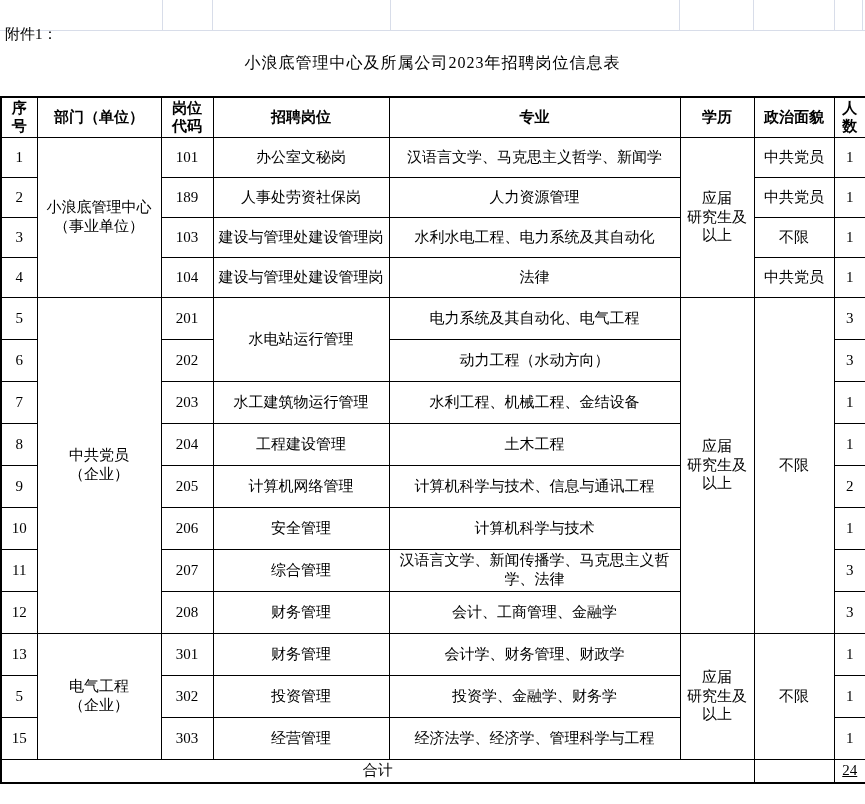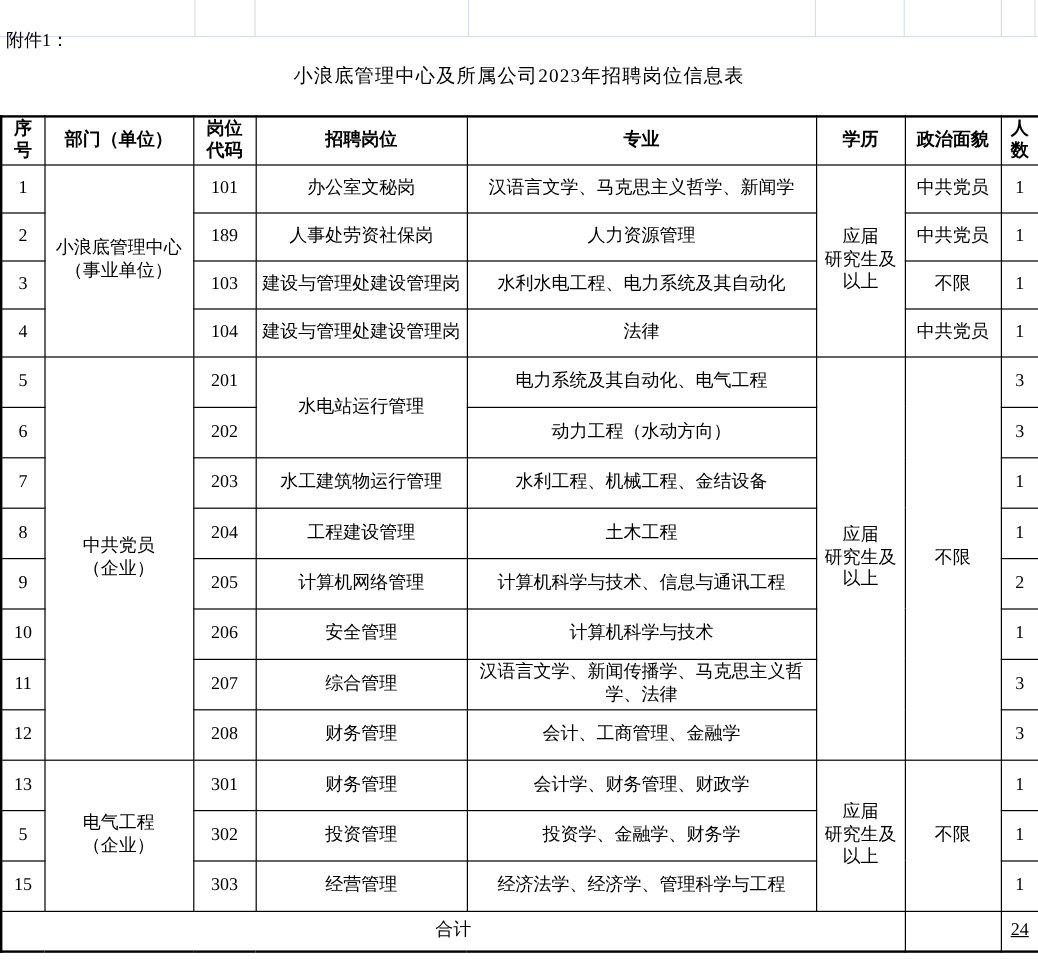--- a/index.html
+++ b/index.html
@@ -33,21 +33,21 @@
   table.main th, table.main td {
     border:1px solid #000;
     text-align:center; vertical-align:middle;
     font-size:15px; line-height:1.25;
     padding:0 3px; white-space:pre-line; overflow:hidden;
     font-weight:normal;
   }
   table.main th { font-weight:bold; }
   tr.h40 { height:40px; }
   tr.h42 { height:42px; }
-  tr.h35 { height:34px; }
+  tr.h35 { height:24px; }
   td.seq { font-weight:bold; }
   td.bold { font-weight:bold;text-decoration:underline; }
 </style>
 </head>
 <body>
 
 <div class="page">
 
   <div class="topstrip">
     <span class="attachment">附件1：</span>

